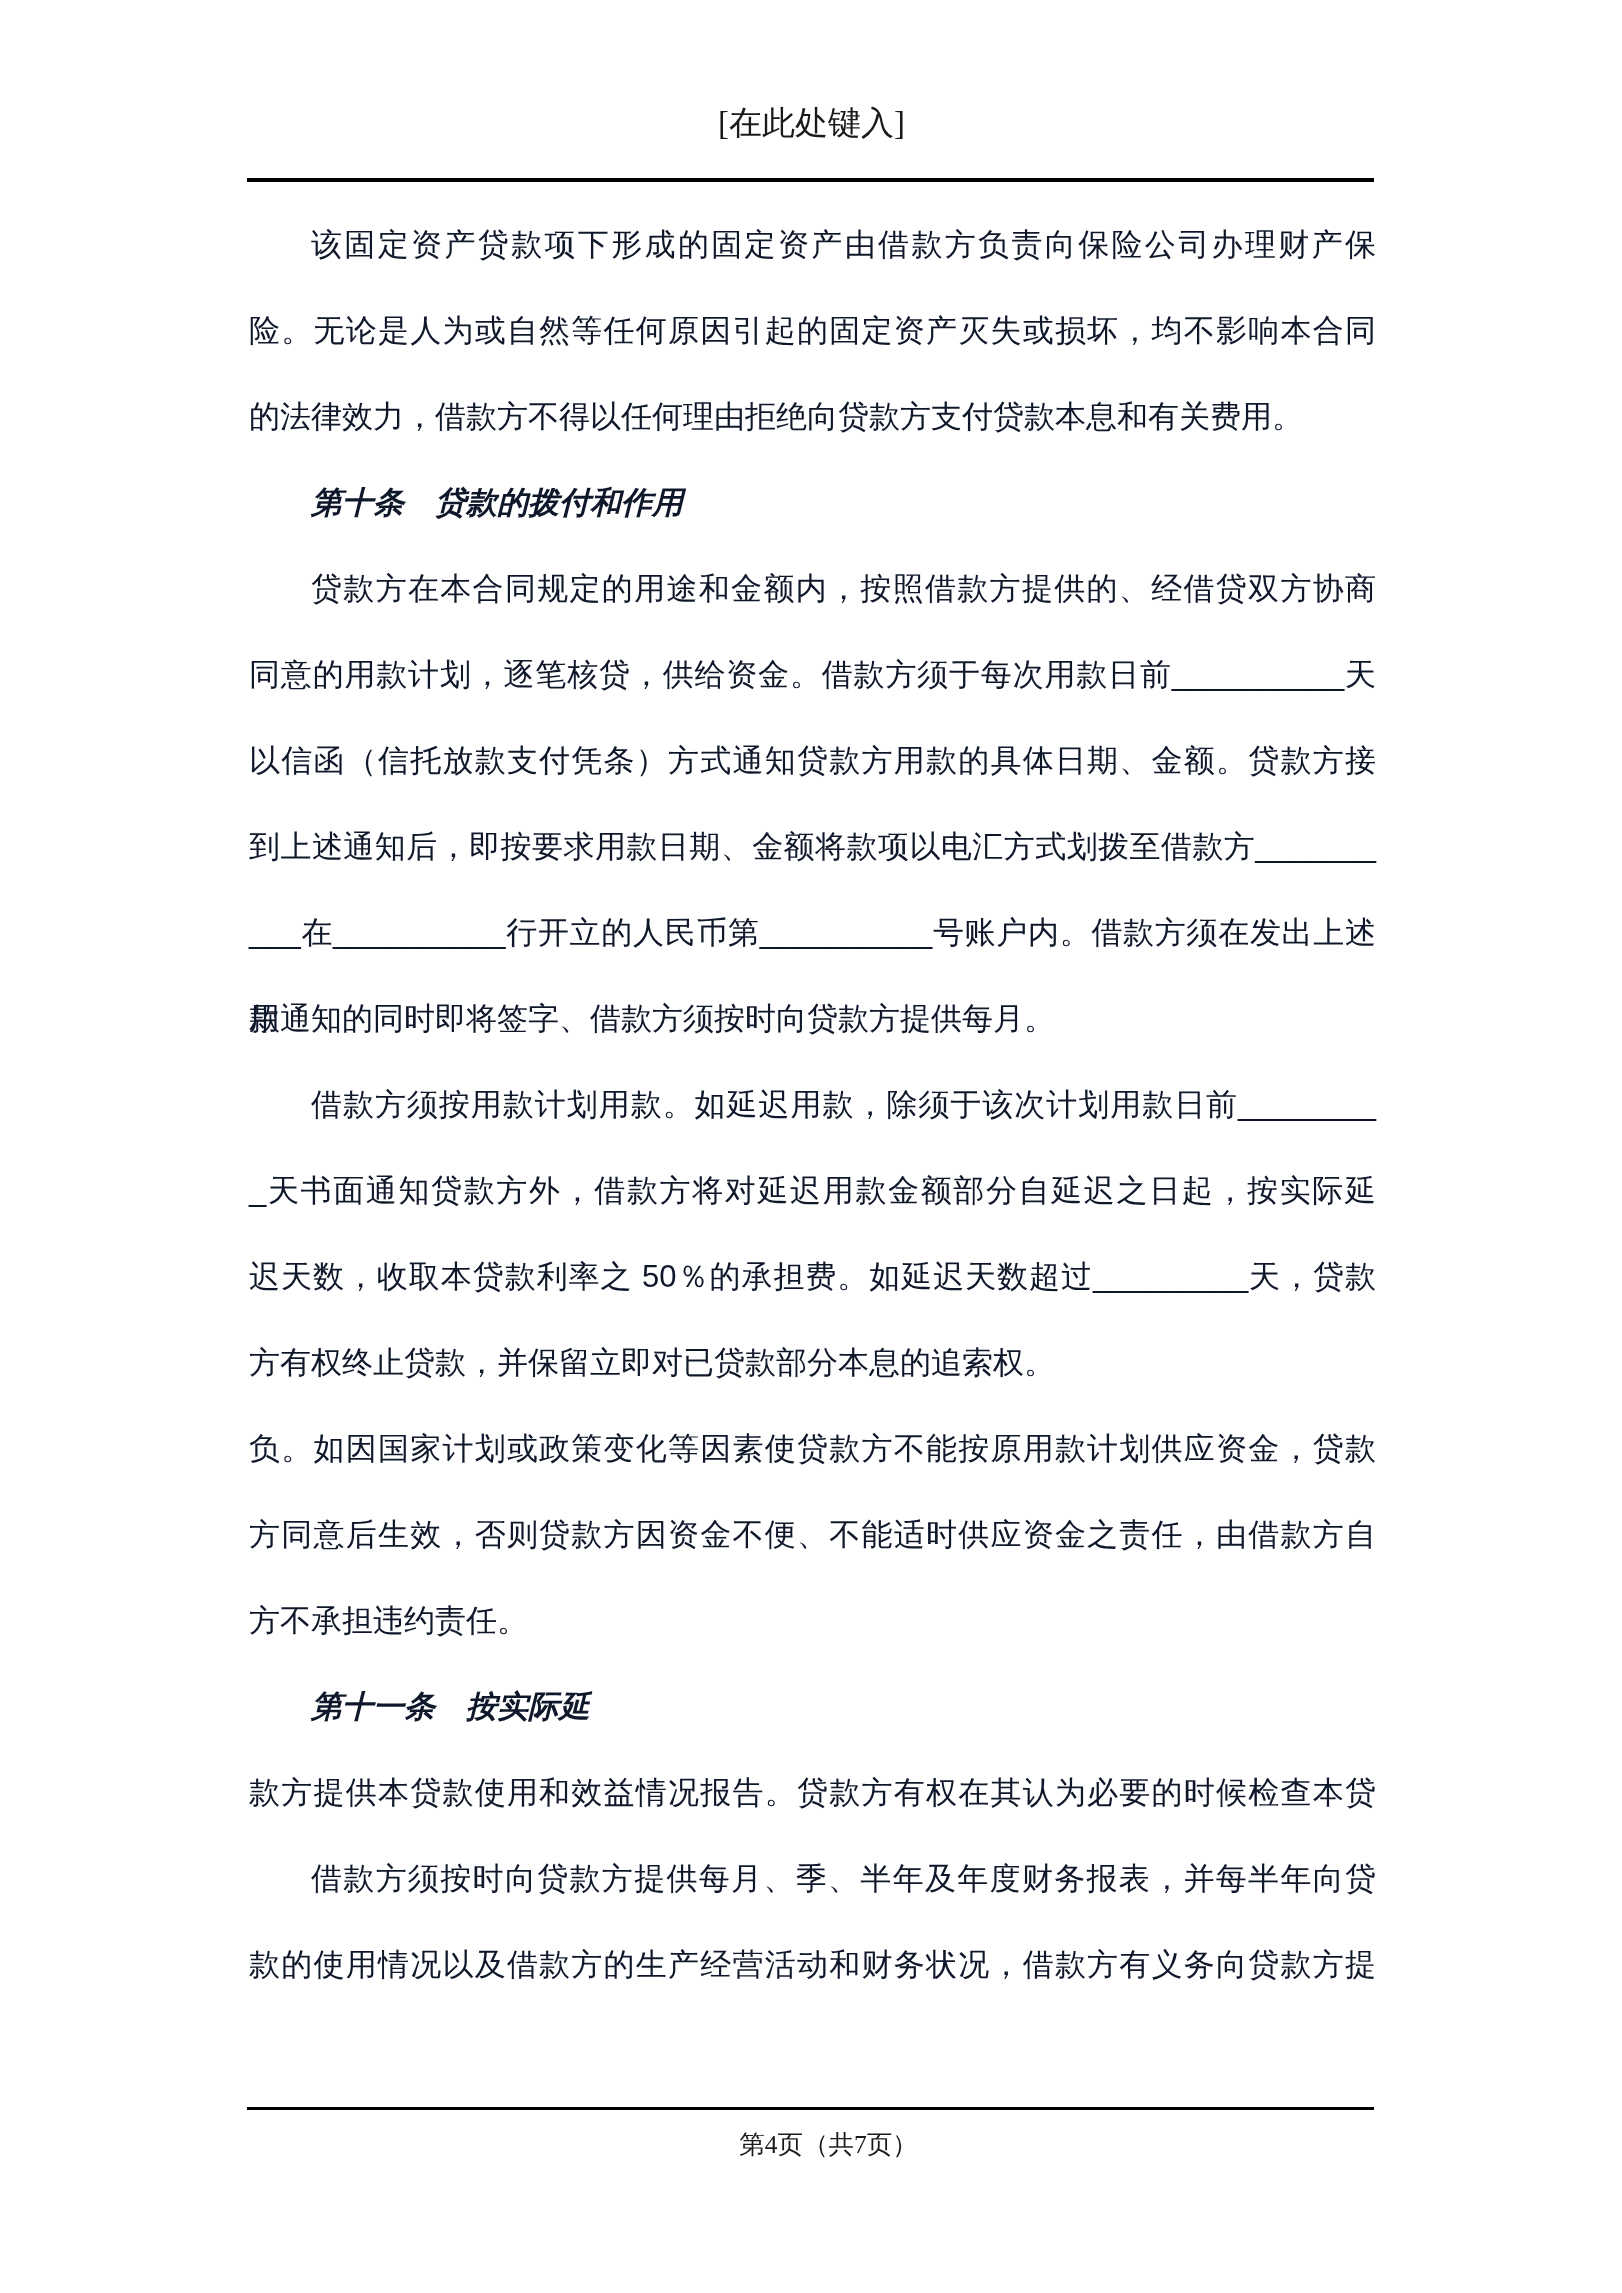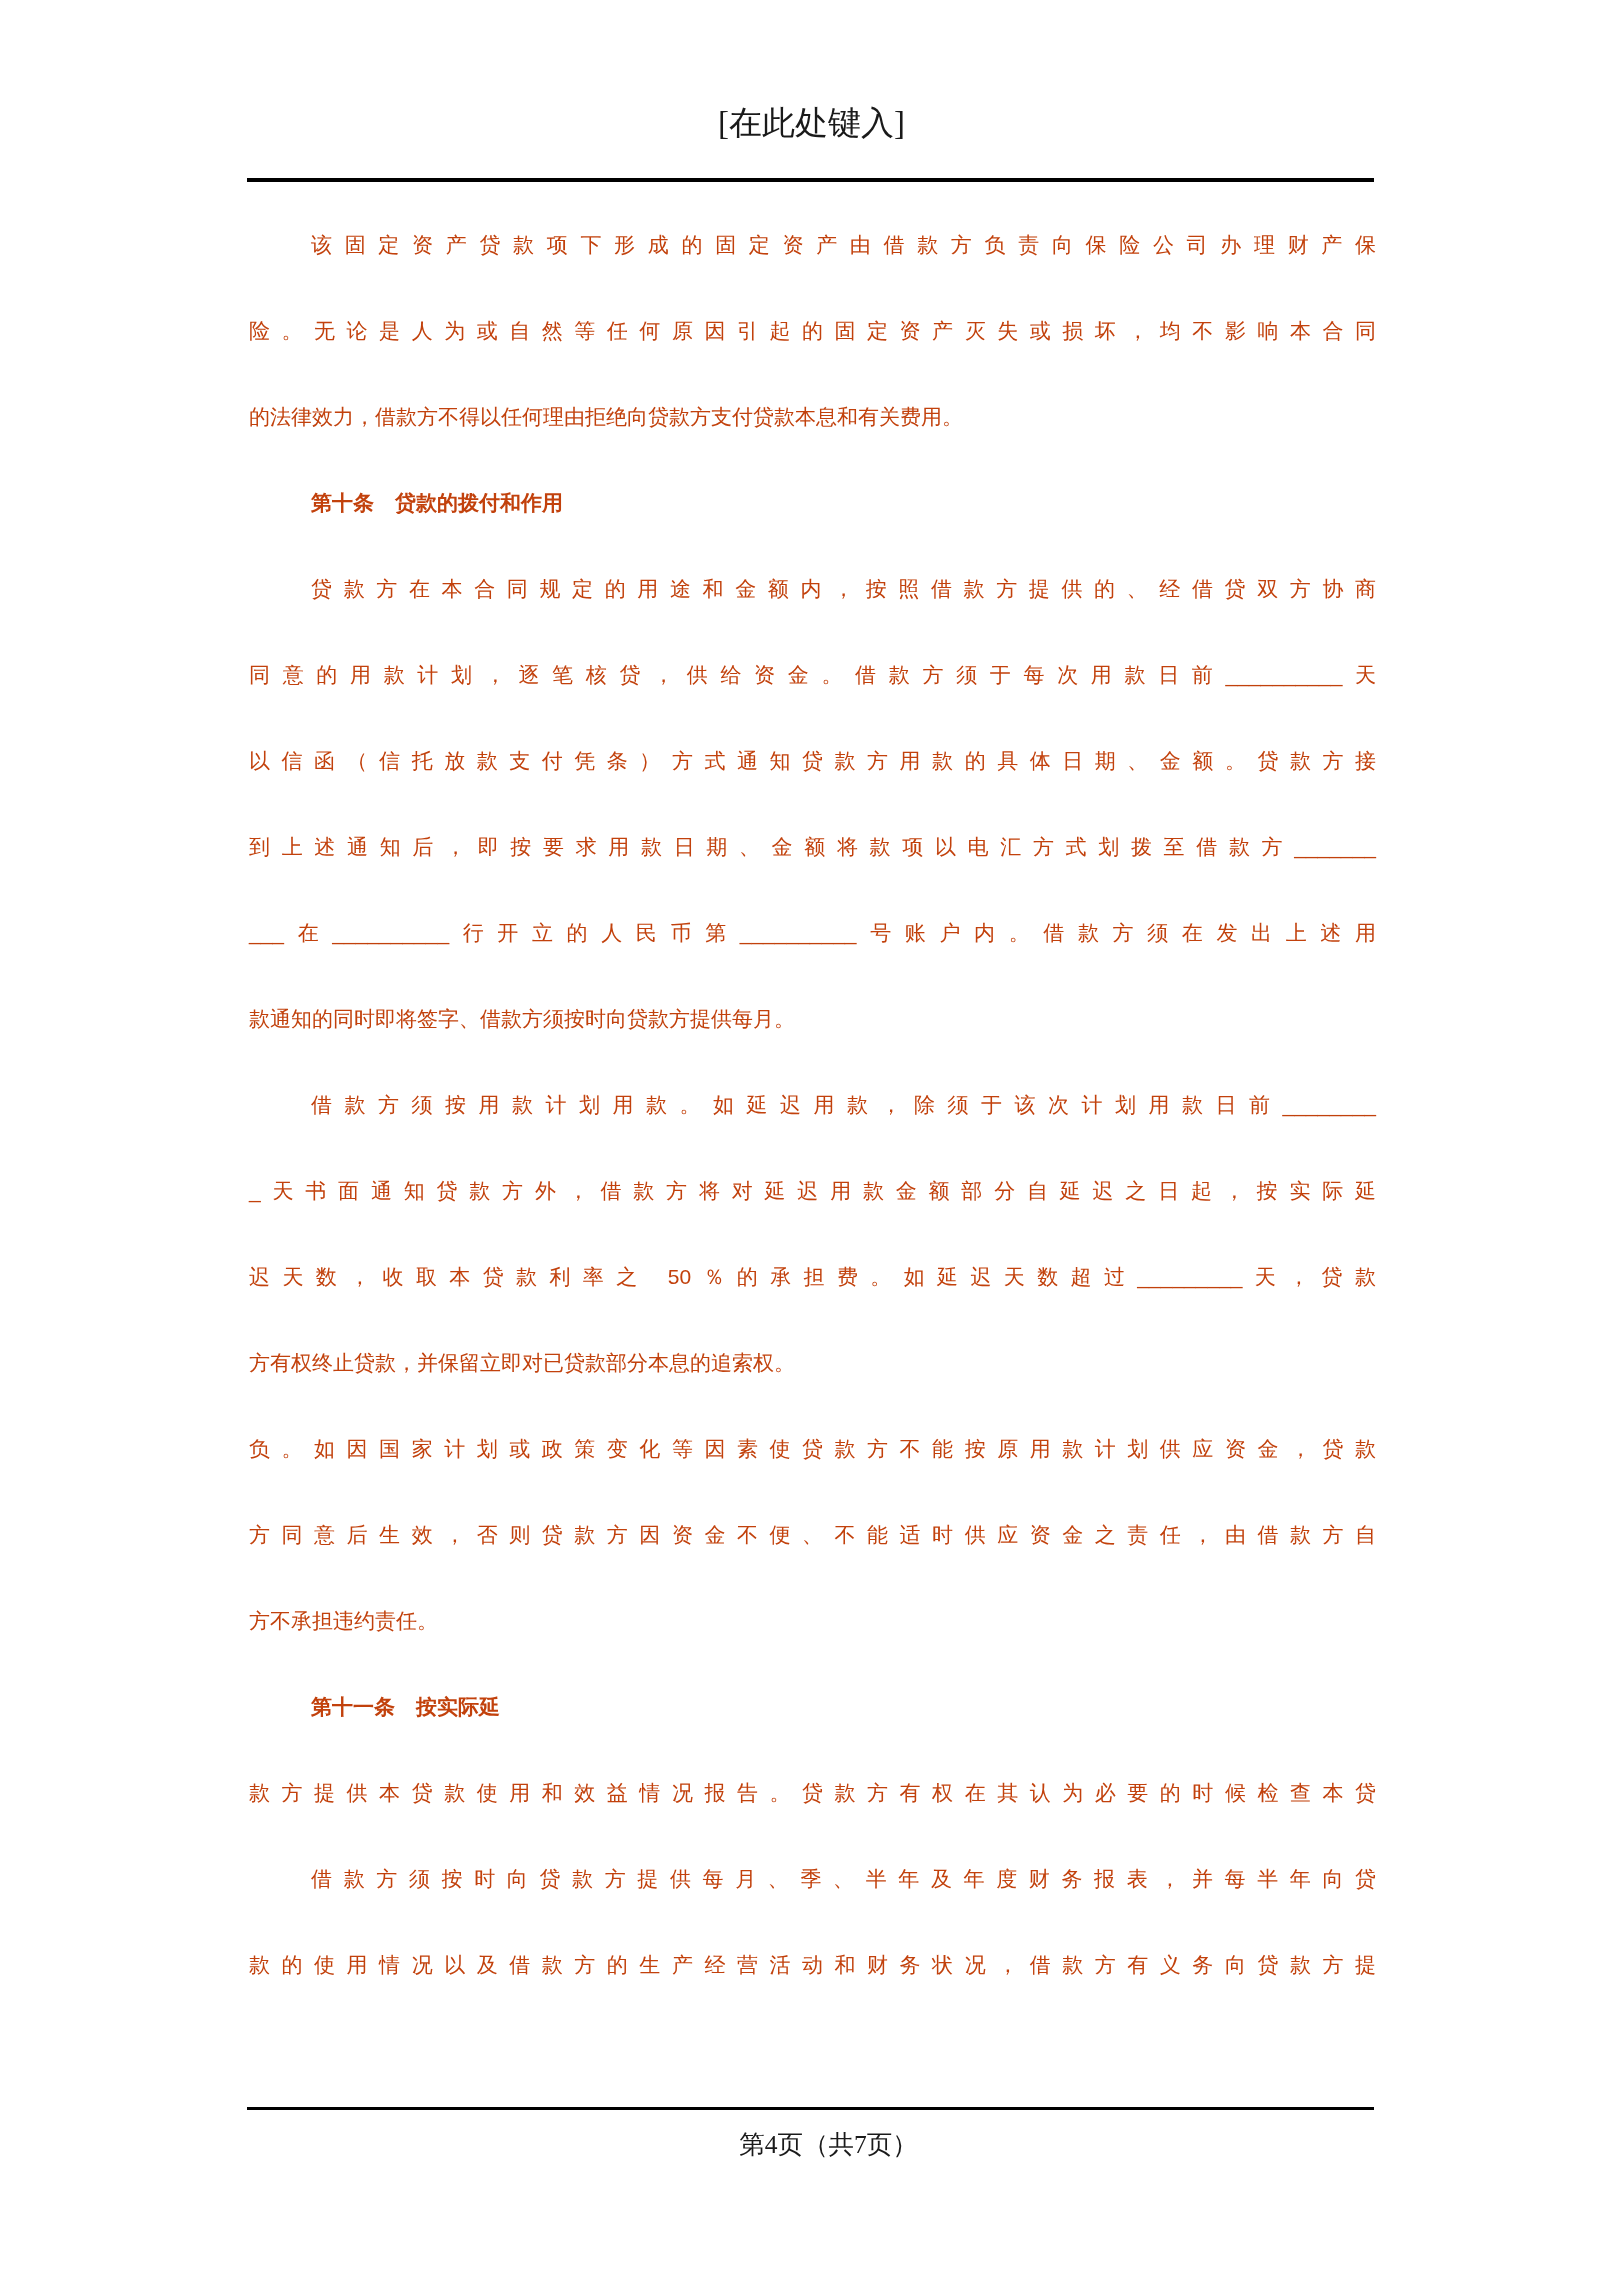--- a/index.html
+++ b/index.html
@@ -31,33 +31,33 @@
     height: 0;
     border-top: 4.5px solid #000000;
   }
   .doc-body {
     position: absolute;
     top: 202px;
     left: 249px;
     width: 1127px;
   }
   .line {
-    font-size: 21px;
+    font-size: 31px;
     line-height: 86px;
     height: 86px;
     text-align: left;
     letter-spacing: 0;
-    color: #c2410c;
+    color: #0f172a;
   }
   .line.fill {
     text-align: justify;
     text-align-last: justify;
   }
   .line.indent { text-indent: 62px; }
-  .line.bold { font-weight: bold; }
+  .line.bold { font-weight: bold; font-style: italic; }
   .footer-rule {
     position: absolute;
     top: 2107px;
     left: 247px;
     width: 1127px;
     height: 0;
     border-top: 3.6px solid #000000;
   }
   .footer-text {
     position: absolute;

